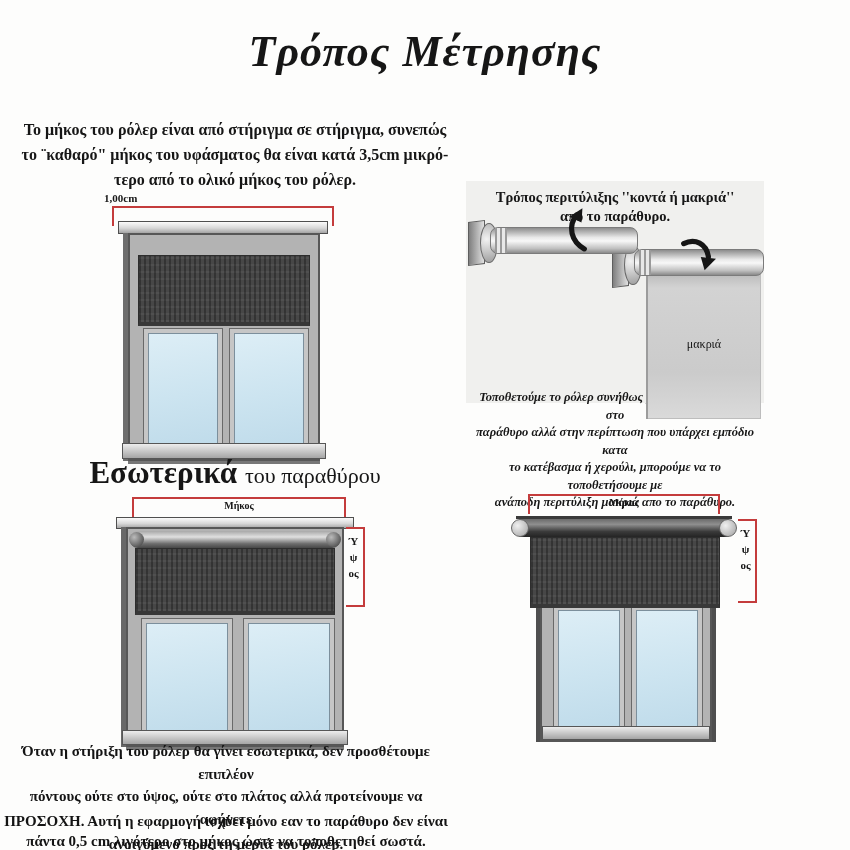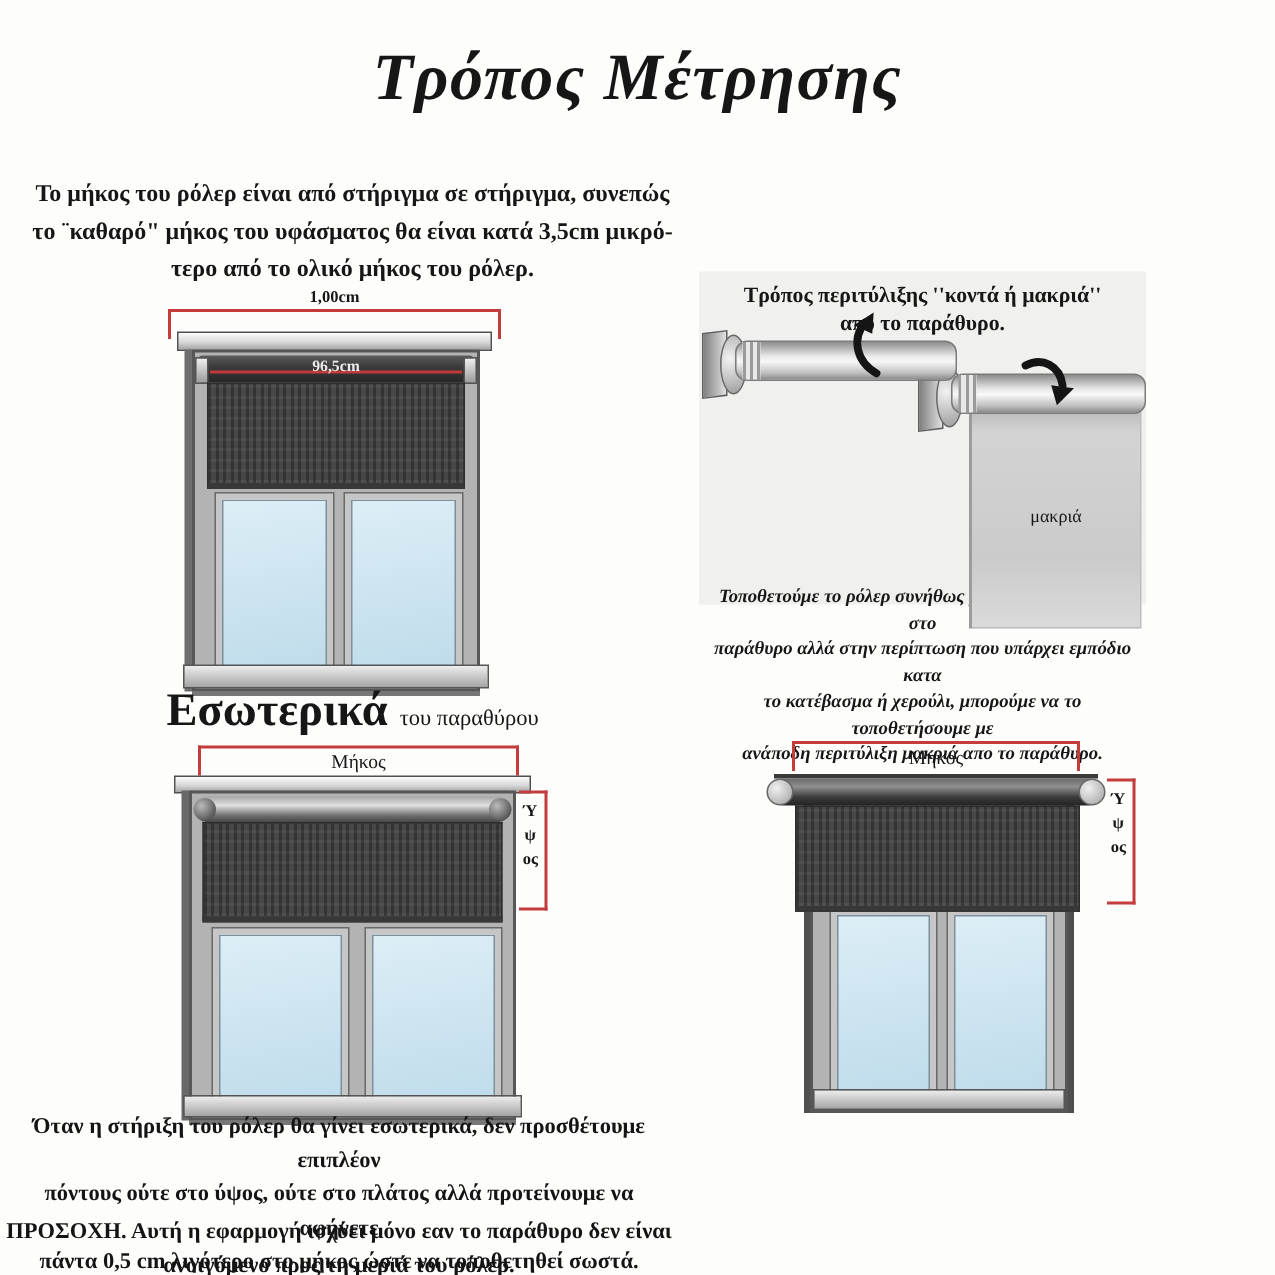--- a/index.html
+++ b/index.html
@@ -27,28 +27,28 @@
       repeating-linear-gradient(0deg, rgba(255,255,255,0.05) 0 2px, rgba(0,0,0,0) 2px 7px),
       #474747;
     border:1px solid #2d2d2d; border-bottom:4px solid #383838;
   }
   .pane { background:linear-gradient(170deg,#ddeef6 0%,#cce4f0 55%,#bfdbea 100%);
     border:4px solid #c6c6c6; box-shadow:inset 0 0 0 1px #7c8f9c, 0 0 0 1px #696969; }
   .sill { background:linear-gradient(180deg,#ededed,#a5a5a5); border:1px solid #565656; }
 
   
   .h-bracket { border-top:2px solid #c43c3c; border-left:2px solid #c43c3c; border-right:2px solid #c43c3c;
-    text-align:center; font-size:13px; font-weight:normal; }
+    text-align:center; font-size:10px; font-weight:bold; }
   .v-bracket { border-top:2px solid #c43c3c; border-right:2px solid #c43c3c; border-bottom:2px solid #c43c3c; }
   .v-label { position:absolute; left:2px; top:5px; width:11px; font-size:11px; font-weight:bold;
     line-height:1.45; word-break:break-all; text-align:center; }
 
   
   #diagram-inner-measure { left:104px; top:192px; width:238px; height:270px; }
-  .d1-total-label { top:0; left:0; width:100%; text-align:center; font-size:11px; font-weight:bold; }
+  .d1-total-label { top:0; left:0; width:100%; font-size:11px; font-weight:bold; }
   .d1-bracket { top:14px; left:8px; width:218px; height:18px; }
   .d1-pelmet { top:29px; left:14px; width:208px; height:11px; }
   .d1-frame { top:41px; left:24px; width:188px; height:224px; box-shadow:-5px 0 0 #6e6e6e, 0 3px 0 #777; }
   .d1-tube { top:2px; left:2px; right:2px; height:18px;
     background:linear-gradient(180deg,#5c5c5c,#3c3c3c 40%,#262626); border-radius:3px; }
   .d1-tube::before,.d1-tube::after { content:""; position:absolute; top:1px; width:7px; height:16px;
     background:linear-gradient(180deg,#efefef,#9a9a9a); border:1px solid #555; }
   .d1-tube::before { left:-2px; } .d1-tube::after { right:-2px; }
   .d1-redline { top:10px; left:8px; right:8px; height:2px; background:#c23a3a; }
   .d1-fabric-label { top:2px; left:0; width:100%; text-align:center; font-size:10.5px;
@@ -87,21 +87,21 @@
   #roller-far .sheet { left:34px; top:22px; width:112px; height:156px; z-index:1; }
   #roller-far .arrow { position:absolute; left:66px; top:-6px; width:38px; height:40px; z-index:4; }
   .panel-note { left:4px; right:4px; top:208px; text-align:center; font-size:12.5px;
     font-style:italic; font-weight:bold; line-height:1.4; }
 
   
   .section-heading { top:455px; width:390px; text-align:center; }
   #heading-interior { left:40px; }
   #heading-exterior { left:438px; top:458px; }
   .heading-main { font-size:31px; font-weight:bold; }
-  .heading-rest { font-size:15px; margin-left:8px; }
+  .heading-rest { font-size:22px; margin-left:8px; }
 
   
   #diagram-interior { left:106px; top:497px; width:266px; height:252px; }
   .di-bracket { top:0; left:26px; width:210px; height:17px; padding-top:1px; }
   .di-pelmet { top:20px; left:10px; width:236px; height:10px; }
   .di-frame { top:30px; left:20px; width:214px; height:216px; box-shadow:-5px 0 0 #686868, 0 3px 0 #777; }
   .di-tube { top:2px; left:2px; right:2px; height:17px; border-radius:8px;
     background:linear-gradient(180deg,#a8a8a8,#e0e0e0 35%,#6d6d6d 75%,#474747); }
   .di-tube::before,.di-tube::after { content:""; position:absolute; top:1px; width:15px; height:15px;
     border-radius:50%; background:radial-gradient(circle at 35% 35%, #bbb, #333); }
@@ -144,24 +144,20 @@
 
   <div class="abs intro pre">Το μήκος του ρόλερ είναι από στήριγμα σε στήριγμα, συνεπώς
 το ¨καθαρό" μήκος του υφάσματος θα είναι κατά 3,5cm μικρό-
 τερο από το ολικό μήκος του ρόλερ.</div>
 
   <div class="abs" id="diagram-inner-measure">
     <div class="abs d1-total-label">1,00cm</div>
     <div class="abs d1-bracket h-bracket"></div>
     <div class="abs d1-pelmet pelmet"></div>
     <div class="abs d1-frame frame">
-      <div class="abs d1-tube">
-        <div class="abs d1-fabric-label">96,5cm</div>
-        <div class="abs d1-redline"></div>
-      </div>
       <div class="abs d1-fabric fabric"></div>
       <div class="abs d1-pane1 pane"></div>
       <div class="abs d1-pane2 pane"></div>
       <div class="abs d1-sill sill"></div>
     </div>
   </div>
 
   <div class="abs" id="wrap-panel">
     <div class="abs panel-title pre">Τρόπος περιτύλιξης ''κοντά ή μακριά''
 απο το παράθυρο.</div>

